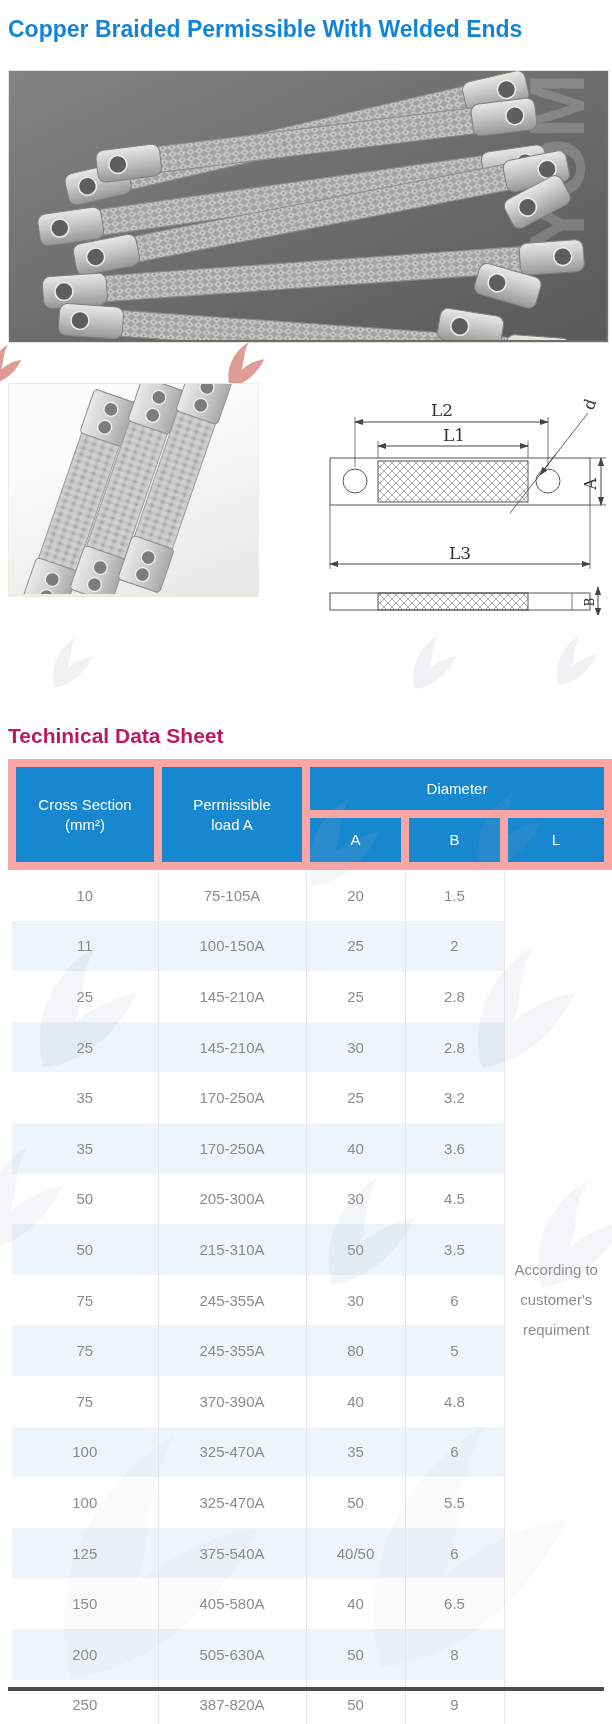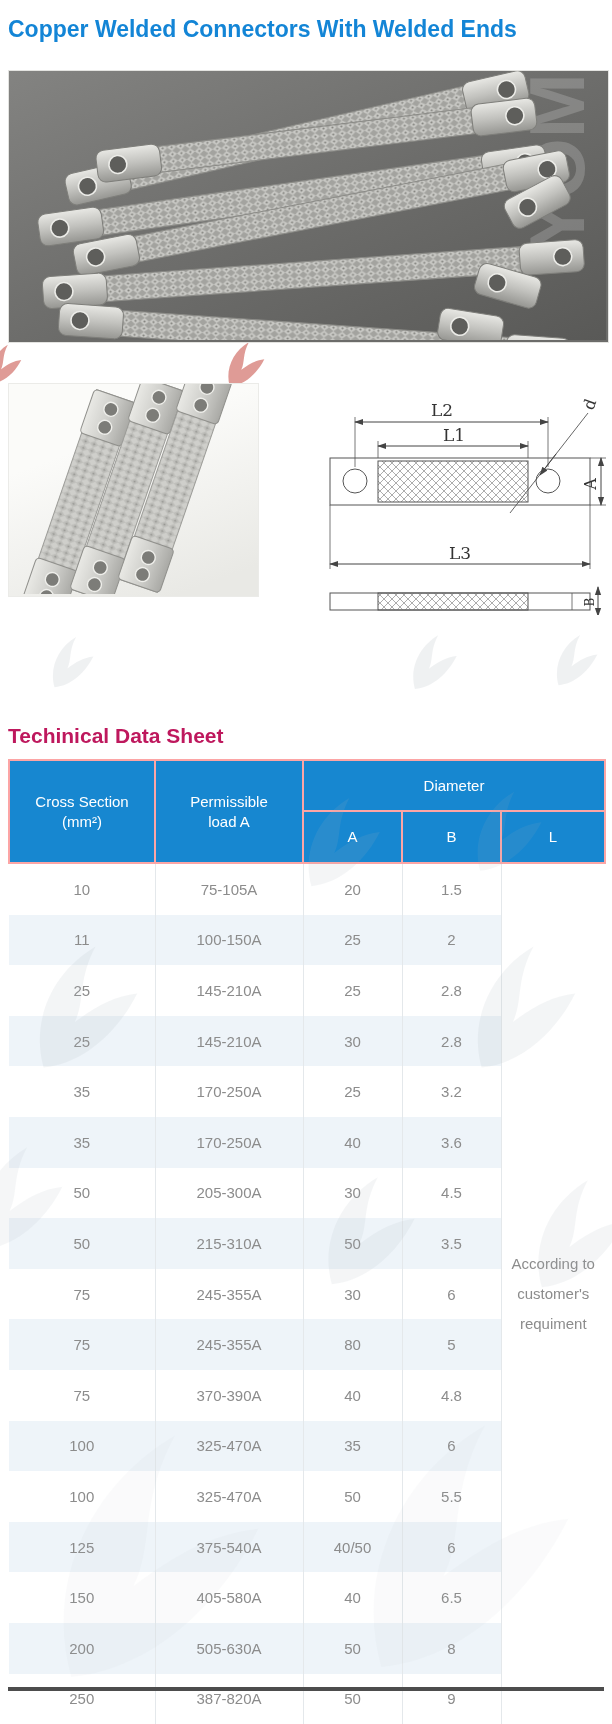--- a/index.html
+++ b/index.html
@@ -16,21 +16,21 @@
   .left-photo{left:8px;top:383px;width:249px;height:212px;border:1px solid #ebebe8;
               background:linear-gradient(160deg,#fbfbf9 30%,#e9e9e5 90%);}
   .diagram{left:288px;top:383px;width:324px;height:232px;background:#fff;}
 
   
   .wm{pointer-events:none;}
 
   
   .sheet{left:8px;top:759px;width:596px;border-collapse:collapse;table-layout:fixed;}
   .sheet th{background:#1787d0;color:#fff;font-weight:normal;font-size:15px;
-            border:2px solid #fca5a5;text-align:center;vertical-align:middle;line-height:20px;}
+            border:8px solid #fca5a5;text-align:center;vertical-align:middle;line-height:20px;}
   .sheet td{font-size:15px;color:#8c8c8c;text-align:center;vertical-align:middle;
             border-left:1px solid #e4e8eb;border-right:1px solid #e4e8eb;height:48.6px;}
   .sheet td:first-child{border-left:none;}
   .sheet td:last-child{border-right:none;}
   .sheet tbody tr:nth-child(even) td{background:#eef4f9;}
   .sheet td.l-cell{background:#fff !important;line-height:30px;}
   .hrow1{height:51px;} .hrow2{height:52px;}
   .table-bottom-line{left:8px;top:1687px;width:596px;height:4px;background:#4d4d4d;}
 </style>
 </head>
@@ -85,21 +85,21 @@
   <svg class="abs wm" style="left:528px;top:1178px;z-index:5" width="115" height="115">
       <use href="#flame" fill="#aab4bc" opacity="0.12"></use>
     </svg>
   <svg class="abs wm" style="left:40px;top:1430px;z-index:5" width="260" height="260">
       <use href="#flame" fill="#aab4bc" opacity="0.05"></use>
     </svg>
   <svg class="abs wm" style="left:350px;top:1420px;z-index:5" width="260" height="260">
       <use href="#flame" fill="#aab4bc" opacity="0.05"></use>
     </svg>
 
-  <div class="abs page-title">Copper Welded Connectors With Welded Ends</div>
+  <div class="abs page-title">Copper Braided Permissible With Welded Ends</div>
 
   <div class="abs main-photo">
     <svg width="597" height="269">
       <defs>
         <linearGradient id="pbg" x1="0" y1="0" x2="1" y2="1">
           <stop offset="0" stop-color="#838381"></stop>
             <stop offset="0.55" stop-color="#6b6b69"></stop>
             <stop offset="1" stop-color="#595957"></stop>
         </linearGradient>
         <linearGradient id="mg" x1="0" y1="0" x2="0" y2="1">

